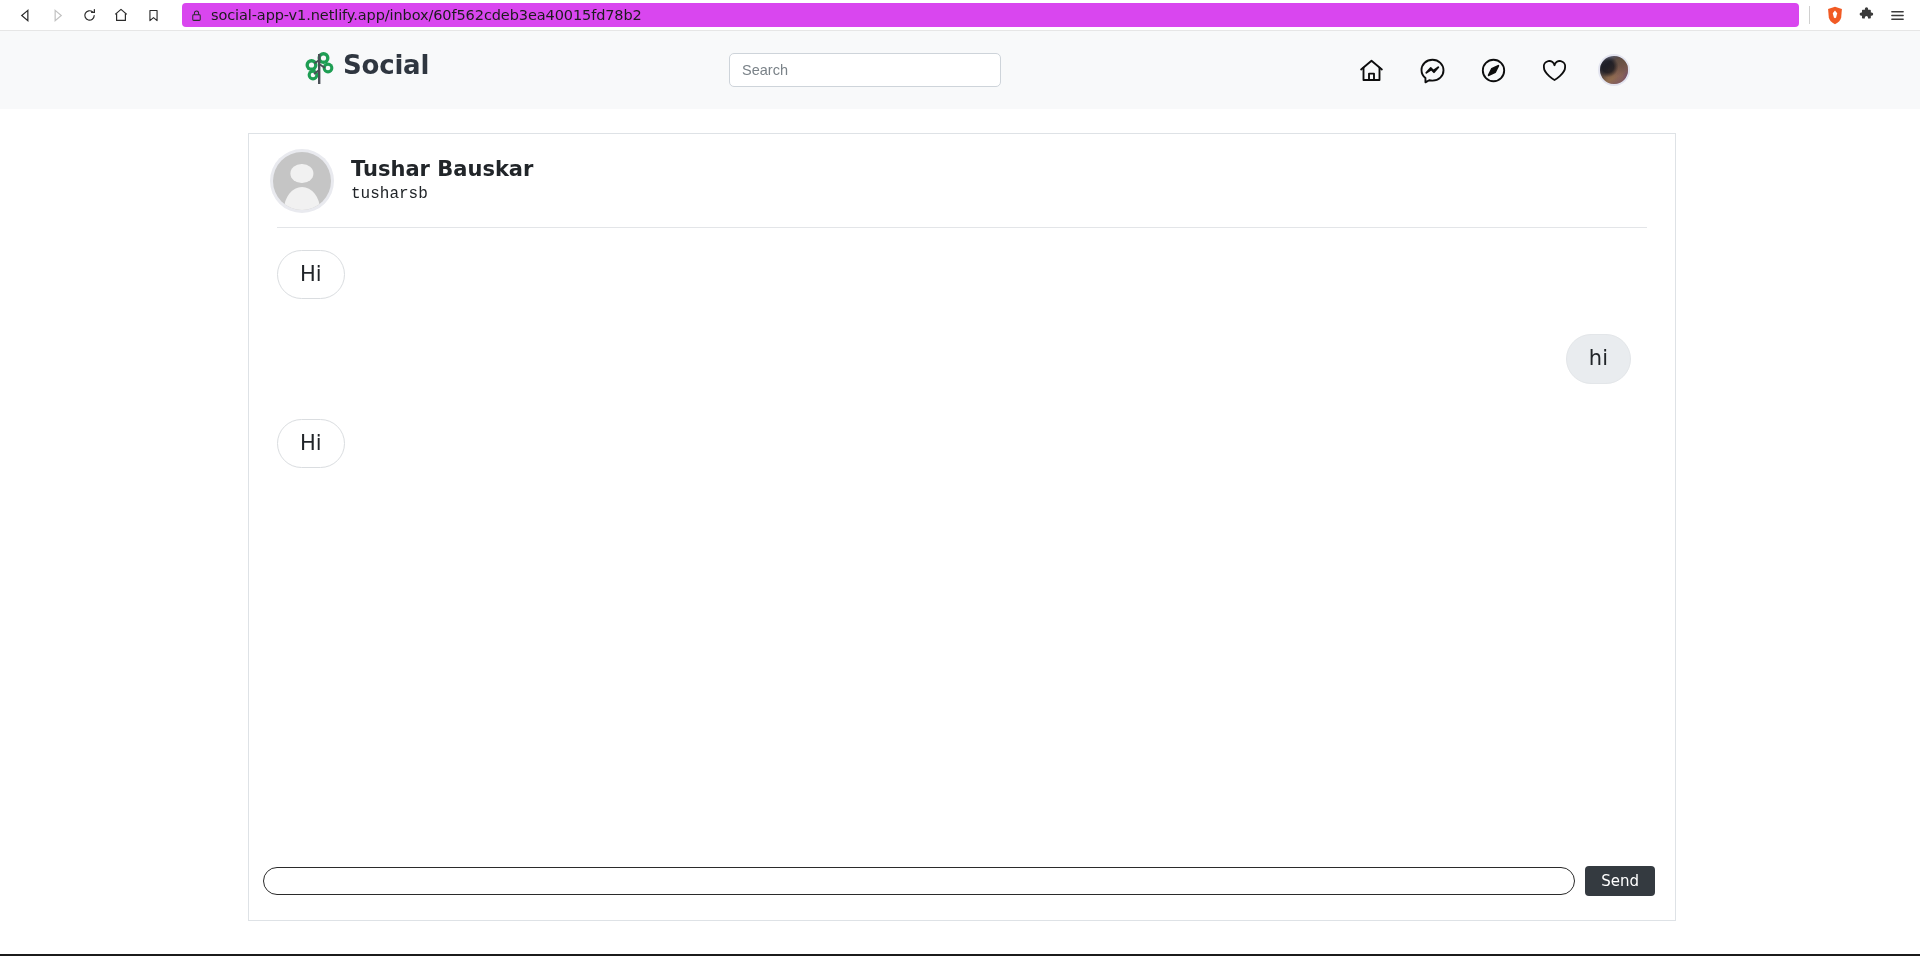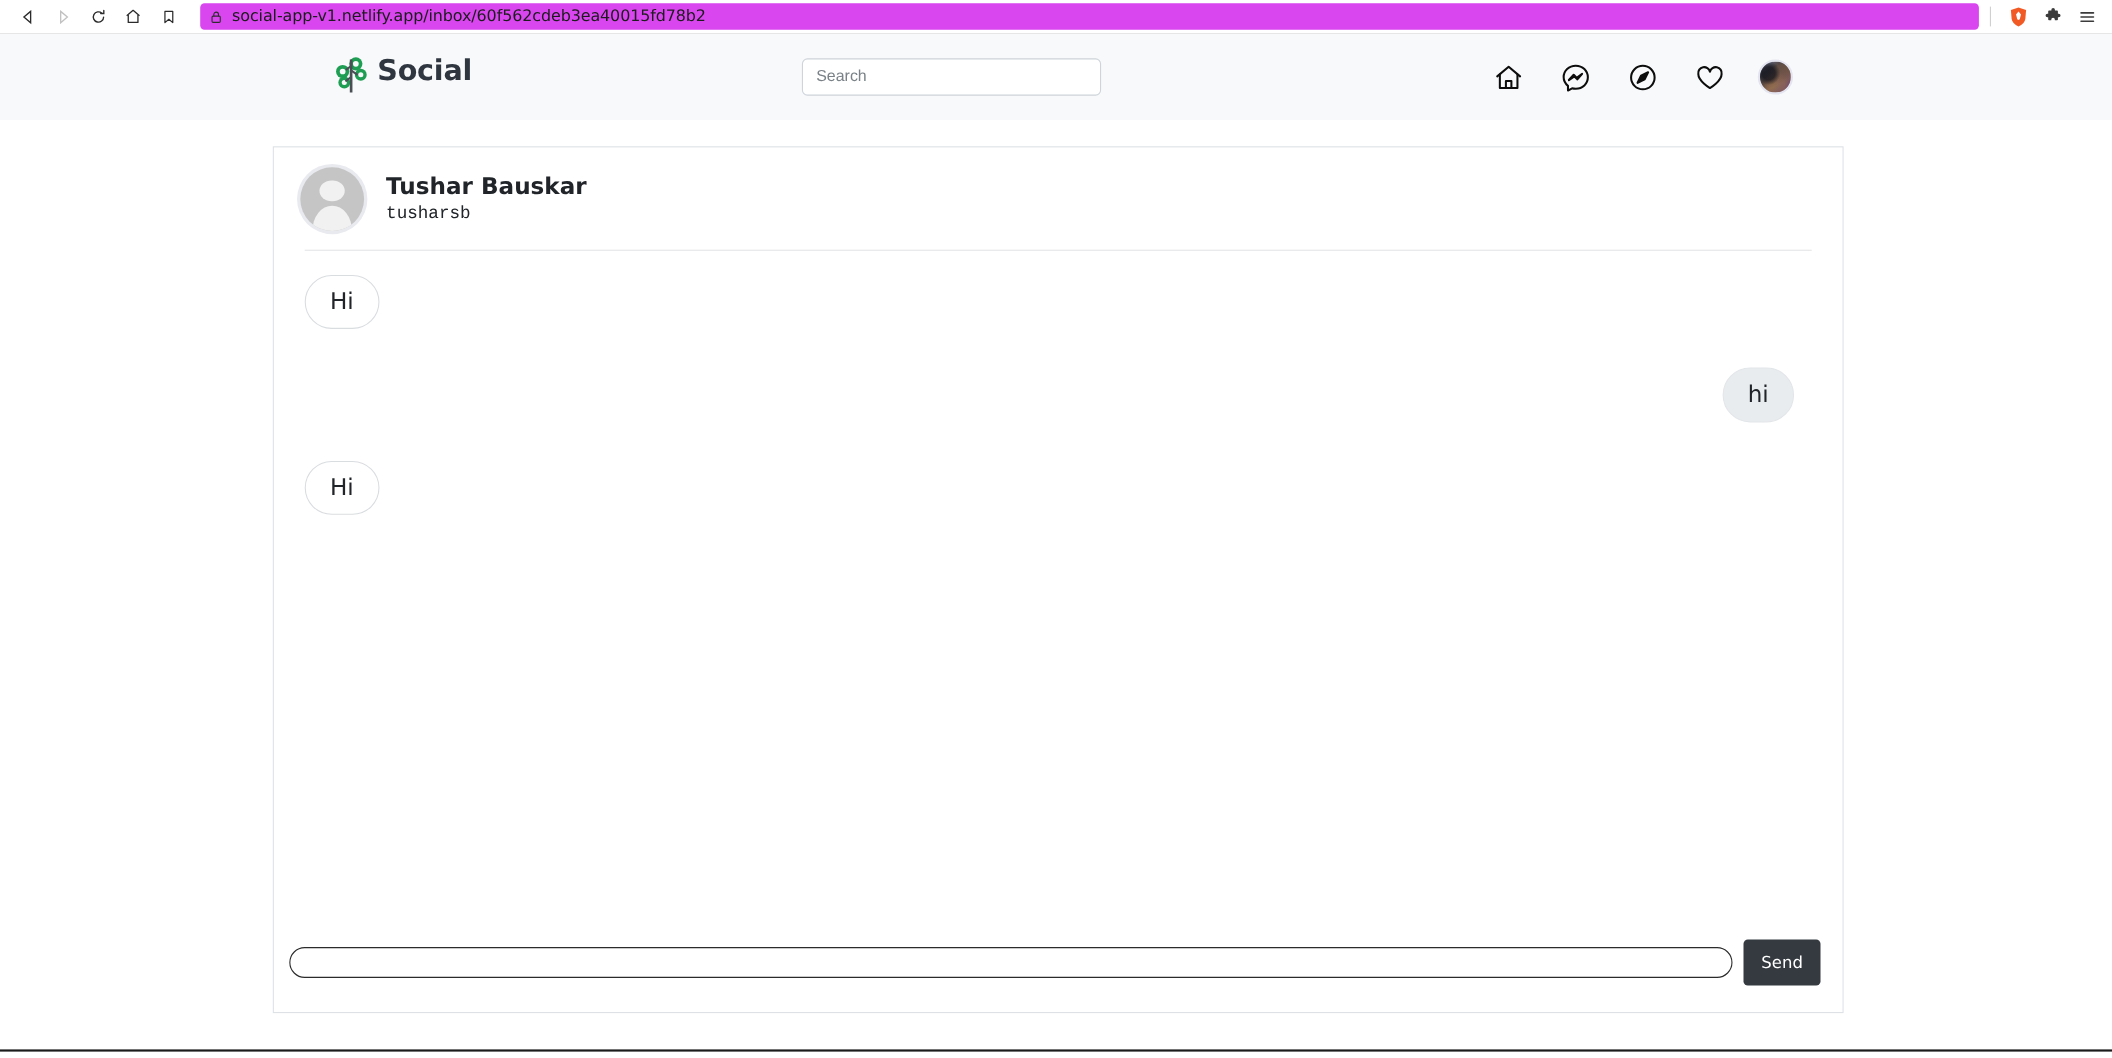--- a/index.html
+++ b/index.html
@@ -252,21 +252,21 @@
     outline: none;
     background: #ffffff;
     color: #212529;
     font-family: "Liberation Sans", sans-serif;
   }
   .send-button {
     background: #343a40;
     color: #ffffff;
     border: none;
     border-radius: 4px;
-    height: 42px;
+    height: 30px;
     padding: 0 16px;
     font-size: 15px;
     font-family: "DejaVu Sans", sans-serif;
     cursor: pointer;
   }
 
   .bottom-rule {
     position: absolute;
     left: 0; right: 0;
     bottom: 6px;

